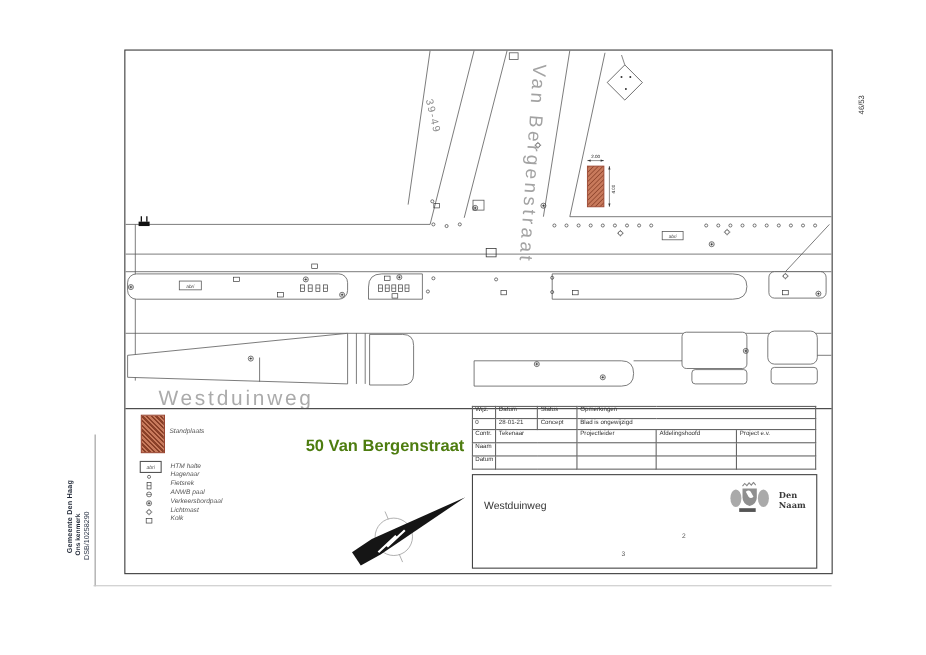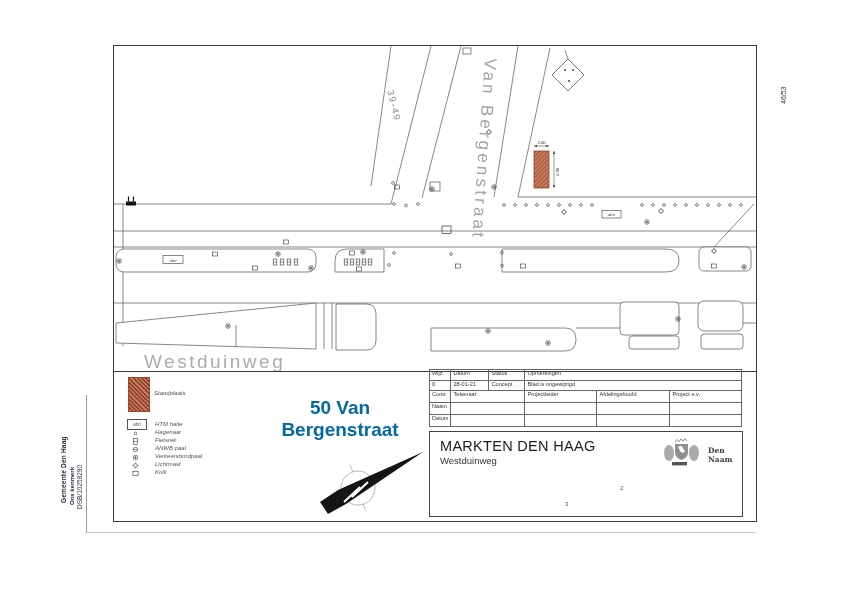--- a/index.html
+++ b/index.html
@@ -17,22 +17,22 @@
   .page-number{font-size:7px;color:#333;}
   
   .legend-swatch{position:absolute;left:14px;top:331px;width:20px;height:33px;
      border:1px solid #9a4530;
      background:repeating-linear-gradient(45deg,#c87a5c 0,#c87a5c 1.6px,#8a4028 1.6px,#8a4028 3px);}
   .legend-label{position:absolute;font-style:italic;font-size:6px;color:#555;white-space:nowrap;}
   .legend-abri-box{position:absolute;left:13px;top:373px;width:18px;height:9px;border:0.8px solid #555;
      display:flex;align-items:center;justify-content:center;font-size:4.6px;font-style:italic;color:#555;}
   .legend-sym{position:absolute;left:15px;width:13px;height:11px;}
   
-  .drawing-title{position:absolute;left:150px;top:351px;width:152px;text-align:center;
-     font-size:19px;font-weight:bold;color:#0369a1;}
+  .drawing-title{position:absolute;left:160px;top:351px;width:152px;text-align:center;
+     font-size:15px;font-weight:bold;color:#4d7c0f;}
   
   .rev-table{position:absolute;left:315px;top:323px;border-collapse:collapse;
      font-size:5.6px;color:#333;table-layout:fixed;}
   .rev-table td{border:0.6px solid #666;padding:0 2px;vertical-align:top;overflow:hidden;white-space:nowrap;}
   
   .title-block{position:absolute;left:315px;top:385px;width:312px;height:84px;border:0.8px solid #444;}
   .tb-title{position:absolute;left:10px;top:6px;font-size:14.5px;color:#1d1d1d;letter-spacing:.3px;}
   .tb-subtitle{position:absolute;left:10px;top:23px;font-size:9.5px;color:#333;}
   .tb-logo{position:absolute;left:228px;top:6px;width:46px;height:30px;}
   .tb-logo-text{position:absolute;left:278px;top:14px;font-size:7.5px;font-weight:bold;
@@ -336,21 +336,20 @@
         <td>Datum</td>
         <td colspan="2"></td>
         <td></td>
             <td></td>
             <td></td>
       </tr>
     </tbody>
       </table>
 
     <div class="title-block">
-      <div class="tb-title">MARKTEN DEN HAAG</div>
       <div class="tb-subtitle">Westduinweg</div>
       <svg class="tb-logo" viewBox="0 0 46 30">
         <path d="M17,4 l2,-2.5 2,2 2,-2.5 2,2 2,-2.5 2,2.5" fill="none" stroke="#888" stroke-width="1"></path>
         <ellipse cx="11" cy="15" rx="5" ry="8" fill="#aaa"></ellipse>
         <ellipse cx="36" cy="15" rx="5" ry="8" fill="#aaa"></ellipse>
         <path d="M17,6 h13 v8 q0,6 -6.5,8 q-6.5,-2 -6.5,-8 Z" fill="#8f8f8f"></path>
         <path d="M20,9 q3.5,-2.5 5,1 l2,3.5 q-2.5,2.5 -4.5,0 Z" fill="#fff"></path>
         <rect x="14" y="24" width="15" height="3.4" fill="#555"></rect>
       </svg>
       <div class="tb-logo-text">Den Naam</div>

